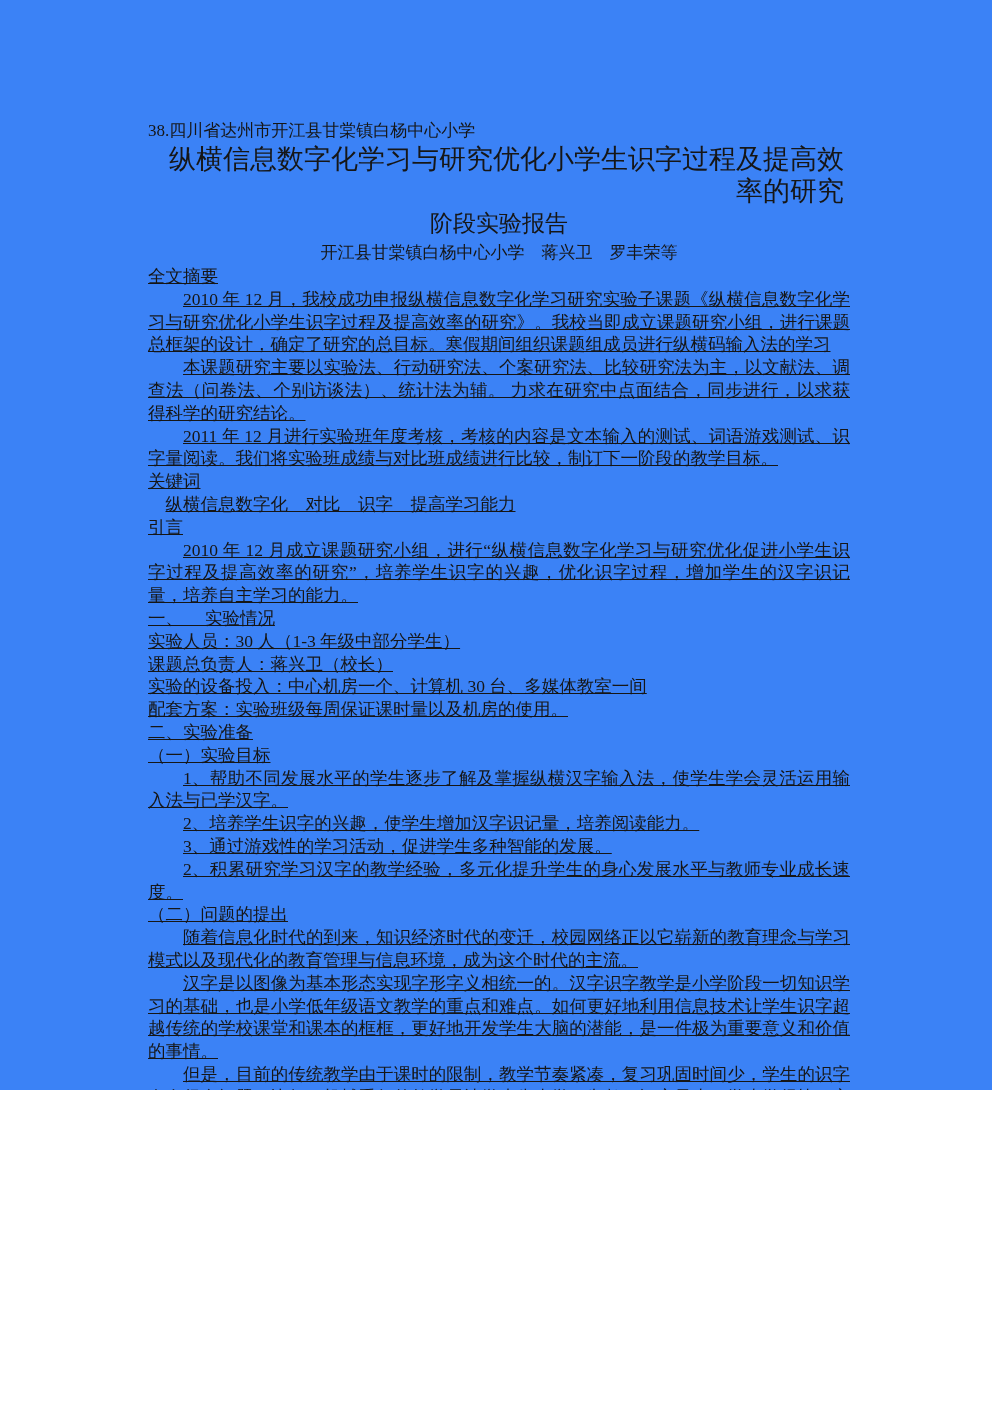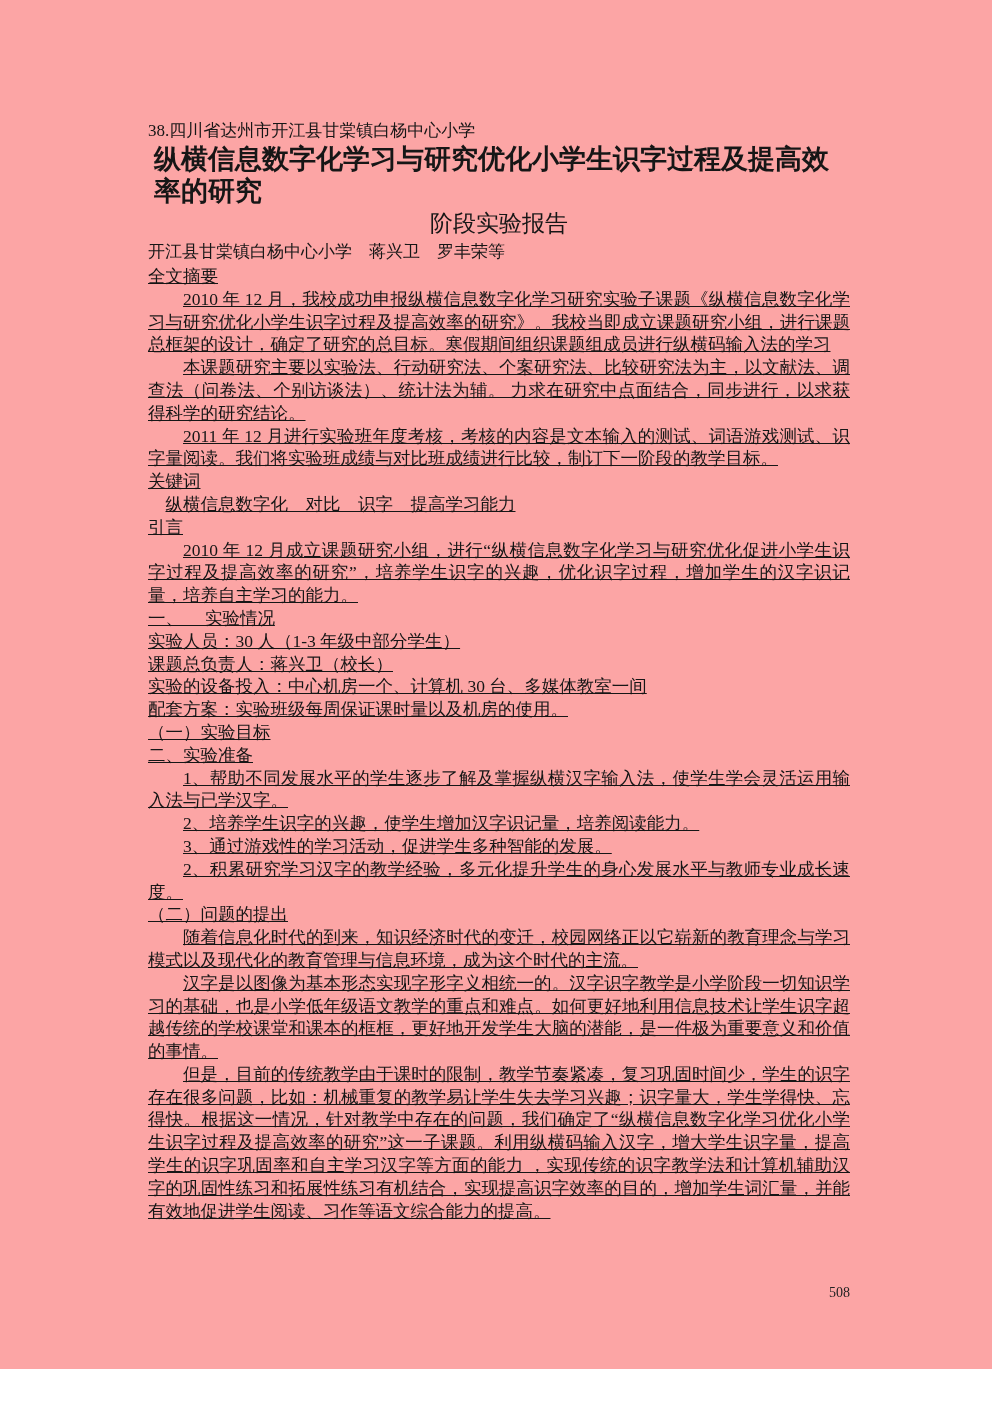--- a/index.html
+++ b/index.html
@@ -1,57 +1,56 @@
 <!DOCTYPE html>
 <html lang="zh"><head>
 <meta charset="utf-8">
 <style>
   html, body { margin: 0; padding: 0; background: #ffffff; }
   .page {
     position: relative;
     width: 992px;
-    height: 1369px;
-    background: #fca5a5;
+    height: 1090px;
+    background: #3b82f6;
     color: #161616;
     font-family: "Liberation Serif", "DejaVu Serif", serif;
     overflow: hidden;
   }
   .content {
     position: absolute;
     left: 148px;
     top: 110px;
     width: 702px;
   }
   .doc-num {
     font-size: 17px;
     line-height: 24px;
     margin: 9px 0 0 0;
     text-align: left;
   }
   .title {
     font-size: 27px;
     line-height: 32px;
-    font-weight: 700;
-    text-align: left;
+    font-weight: 400;
+    text-align: right;
     width: 690px;
     margin: 0 auto;
   }
   .subtitle {
     font-size: 23px;
     line-height: 34px;
     font-weight: 400;
     text-align: center;
     margin: 0;
   }
   .byline {
     font-size: 17px;
     line-height: 24px;
-    text-align: left;
+    text-align: center;
     margin: 0;
-    font-family: Liberation Mono, monospace;
   }
   .bodytext {
     font-size: 17.5px;
     line-height: 22.8px;
     text-align: justify;
   }
   .bodytext p { margin: 0; text-decoration: underline; }
   .para { text-indent: 2em; }
   .indent1 { text-indent: 1em; }
   .flush { text-indent: 0; }
@@ -93,23 +92,23 @@
       <p class="flush">引言</p>
       <p class="para">2010 年 12 月成立课题研究小组，进行“纵横信息数字化学习与研究优化促进小学生识字过程及提高效率的研究”，培养学生识字的兴趣，优化识字过程，增加学生的汉字识记量，培养自主学习的能力。</p>
 
 
       <p class="flush">一、　 实验情况</p>
       <p class="flush">实验人员：30 人（1-3 年级中部分学生）</p>
       <p class="flush">课题总负责人：蒋兴卫（校长）</p>
       <p class="flush">实验的设备投入：中心机房一个、计算机 30 台、多媒体教室一间</p>
       <p class="flush">配套方案：实验班级每周保证课时量以及机房的使用。</p>
 
+      <p class="flush">二、实验准备</p>
+
       <p class="flush">（一）实验目标</p>
-
-      <p class="flush">二、实验准备</p>
       <p class="para">1、帮助不同发展水平的学生逐步了解及掌握纵横汉字输入法，使学生学会灵活运用输入法与已学汉字。</p>
       <p class="para">2、培养学生识字的兴趣，使学生增加汉字识记量，培养阅读能力。</p>
       <p class="para">3、通过游戏性的学习活动，促进学生多种智能的发展。</p>
       <p class="para">2、积累研究学习汉字的教学经验，多元化提升学生的身心发展水平与教师专业成长速度。</p>
 
       <p class="flush">（二）问题的提出</p>
       <p class="para">随着信息化时代的到来，知识经济时代的变迁，校园网络正以它崭新的教育理念与学习模式以及现代化的教育管理与信息环境，成为这个时代的主流。</p>
       <p class="para">汉字是以图像为基本形态实现字形字义相统一的。汉字识字教学是小学阶段一切知识学习的基础，也是小学低年级语文教学的重点和难点。如何更好地利用信息技术让学生识字超越传统的学校课堂和课本的框框，更好地开发学生大脑的潜能，是一件极为重要意义和价值的事情。</p>
       <p class="para">但是，目前的传统教学由于课时的限制，教学节奏紧凑，复习巩固时间少，学生的识字存在很多问题，比如：机械重复的教学易让学生失去学习兴趣；识字量大，学生学得快、忘得快。根据这一情况，针对教学中存在的问题，我们确定了“纵横信息数字化学习优化小学生识字过程及提高效率的研究”这一子课题。利用纵横码输入汉字，增大学生识字量，提高学生的识字巩固率和自主学习汉字等方面的能力 ，实现传统的识字教学法和计算机辅助汉字的巩固性练习和拓展性练习有机结合，实现提高识字效率的目的，增加学生词汇量，并能有效地促进学生阅读、习作等语文综合能力的提高。</p>
 

